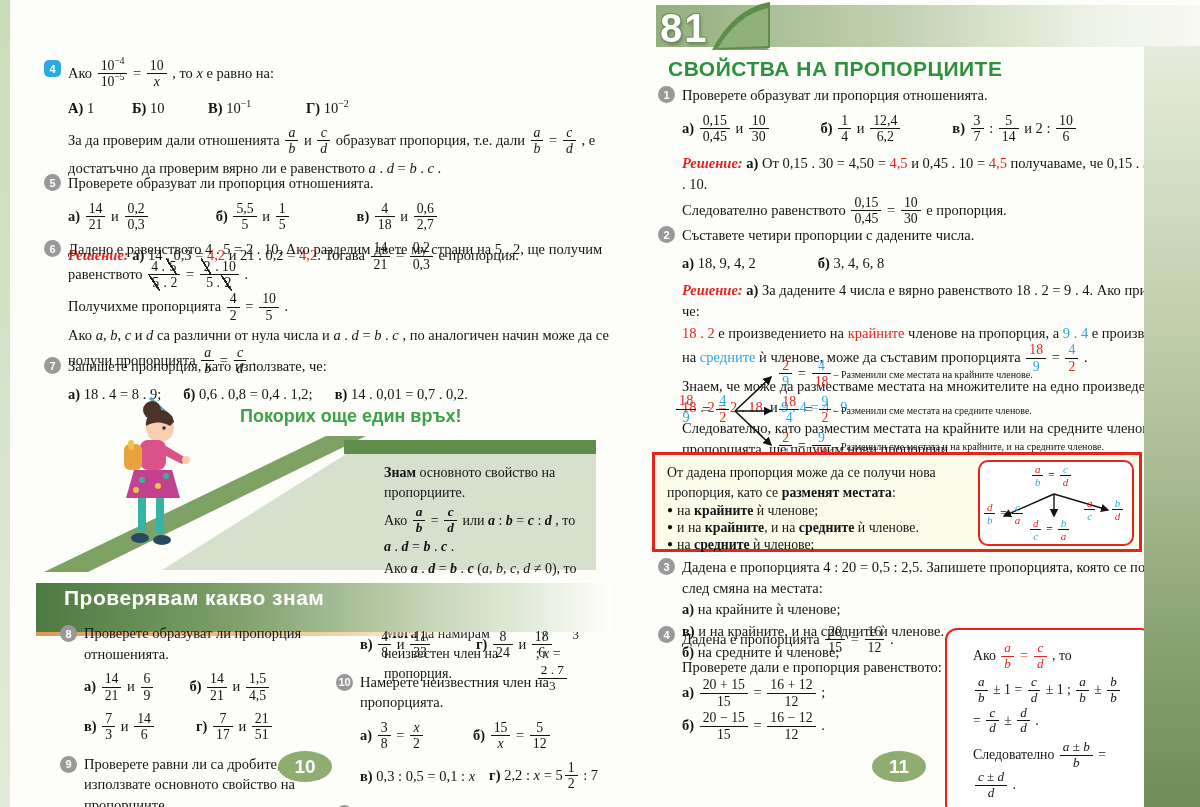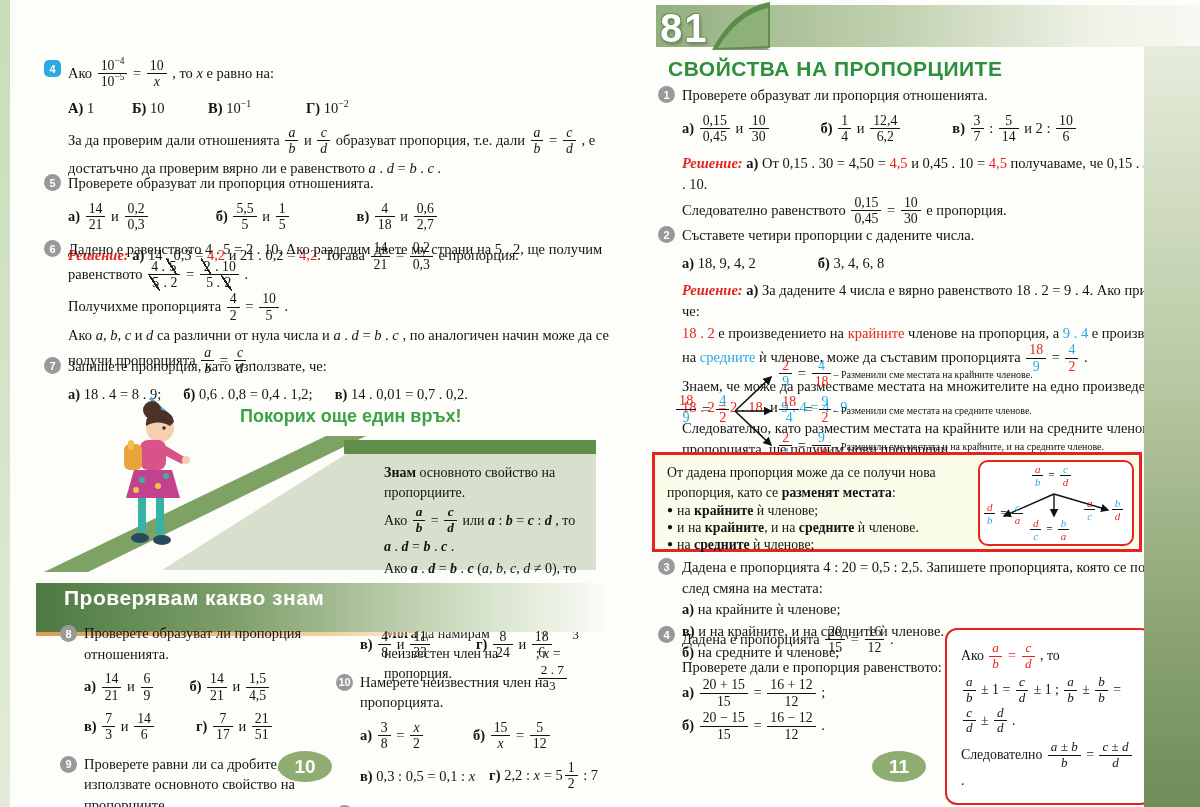--- a/index.html
+++ b/index.html
@@ -78,21 +78,21 @@
   #rulebox{position:absolute;left:2px;right:58px;top:452px;height:100px;background:#fbfce9;
       border:3px solid var(--red);padding:7px 170px 7px 12px;font-size:13.8px;}
   #rulebox .bullets div{margin:1px 0;}
   .dot{color:#111;font-size:10px;vertical-align:2px;margin-right:4px;}
   #minibox{position:absolute;right:5px;top:5px;width:156px;height:86px;background:#fff;
       border:2px solid var(--red);border-radius:10px;font-size:11.5px;}
   #minibox .mp{position:absolute;white-space:nowrap;}
   
   #fbox{position:absolute;left:295px;top:628px;width:208px;background:#fff;
       border:2px solid var(--red);border-radius:12px;padding:8px 10px;font-size:13.8px;}
-  #fbox .exline{margin:4px 4px;}
+  #fbox .exline{margin:4px 16px;}
   
   .pgoval{position:absolute;width:54px;height:31px;border-radius:50%;background:#8fad71;
       color:#fff;font-family:"Liberation Sans",sans-serif;font-size:19px;font-weight:bold;
       display:flex;align-items:center;justify-content:center;}
   #pgleft{left:242px;top:751px;}
   #pgright{left:222px;top:751px;}
 </style>
 </head>
 <body>
 

